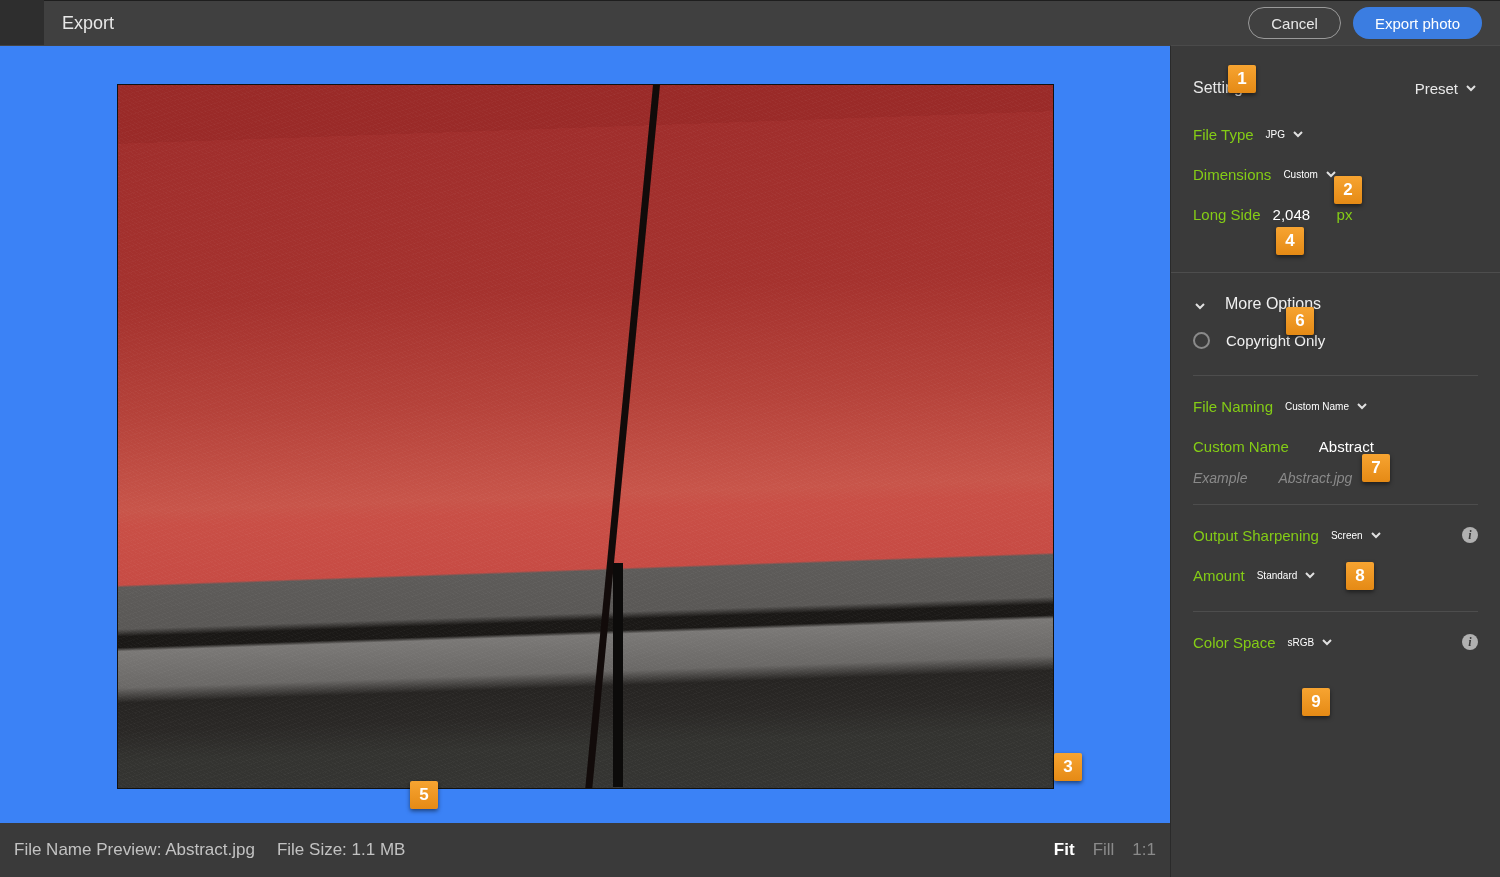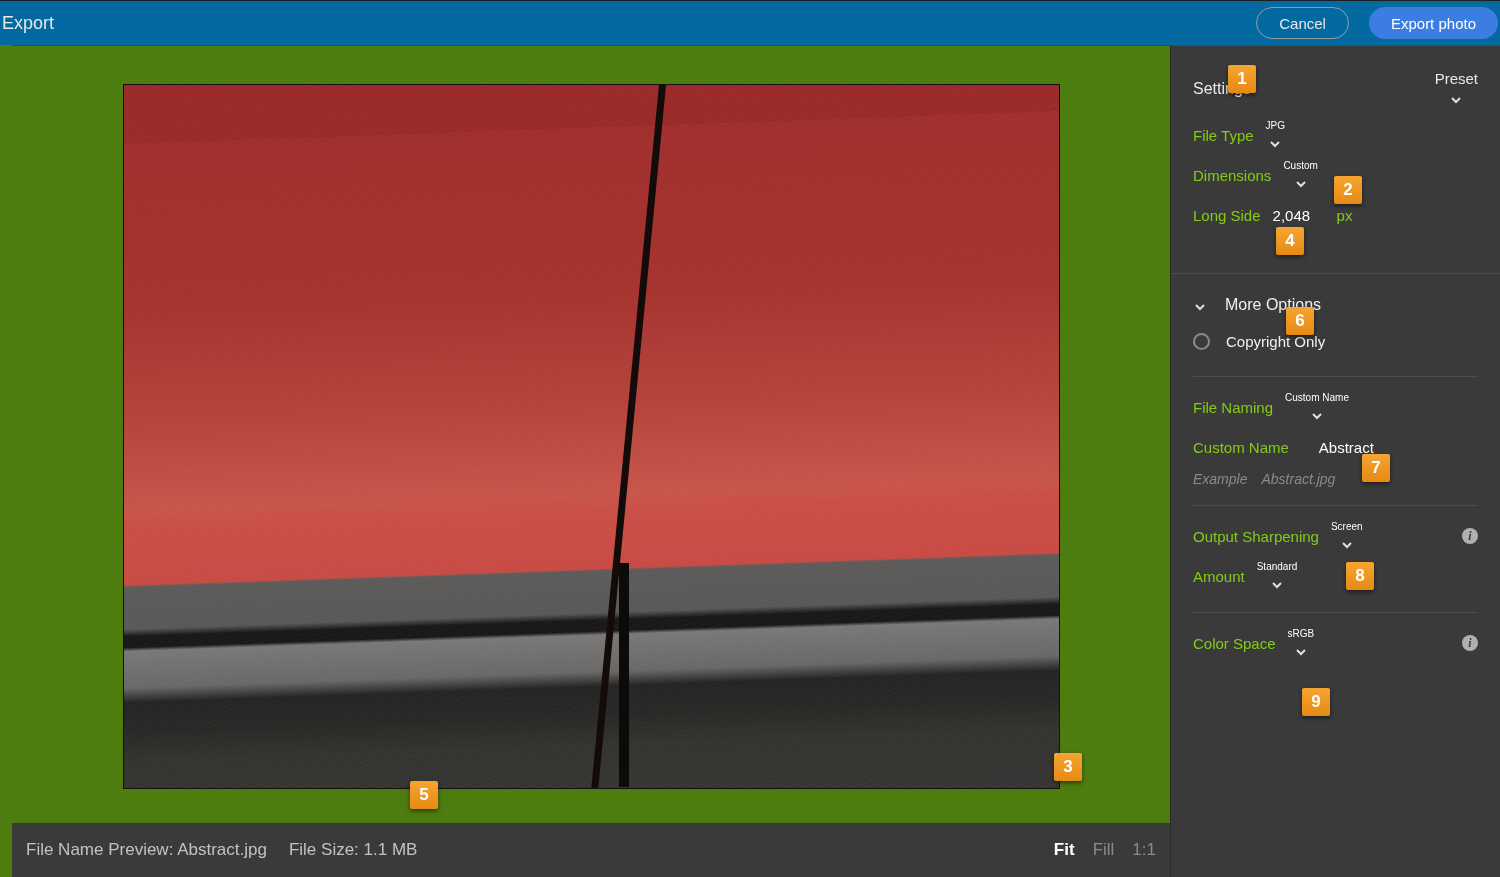--- a/index.html
+++ b/index.html
@@ -9,42 +9,42 @@
     font-family: -apple-system, BlinkMacSystemFont, "Segoe UI", sans-serif;
     color: #e8e8e8;
     font-size: 15px;
     font-weight: 300;
     position: relative;
   }
 
   
   .top-bar {
     display: flex; align-items: center; justify-content: space-between;
-    height: 45px; padding: 0 2px;
-    background: #0369a1;
+    height: 45px; padding: 0 18px;
+    background: #404040;
     border-top: 1px solid #1e1e1e;
+    margin-left: 44px;
   }
   .top-bar .title { font-size: 18px; color: #e8e8e8; }
-  .top-bar .buttons { display: flex; gap: 20px; }
+  .top-bar .buttons { display: flex; gap: 12px; }
   .btn {
     border-radius: 16px; height: 32px; padding: 0 22px;
     font-size: 15px; display: flex; align-items: center; justify-content: center;
     cursor: pointer;
   }
   .btn-outline { border: 1px solid #9a9a9a; background: transparent; color: #e8e8e8; }
   .btn-primary { border: none; background: #3b7de1; color: #fff; }
 
   
   .content {
     display: flex; height: calc(100% - 45px);
   }
   .preview-pane {
     flex: 1 1 auto; display: flex; flex-direction: column;
-    background: #4d7c0f;
-    padding-left: 12px;
+    background: #3b82f6;
   }
   .preview-area {
     flex: 1 1 auto; display: flex; align-items: center; justify-content: center;
     padding: 13px 0 10px;
     border-top: 1px solid #444;
   }
 
   
   .image-box {
     width: 935px; height: 703px;
@@ -121,21 +121,21 @@
     min-height: 36px;
   }
   .panel-row.heading { margin-bottom: 6px; }
   .panel-row.heading .h { font-size: 16px; color: #e8e8e8; }
   .lbl { color: #84cc16; font-size: 15px; }
   .val { color: #fff; font-size: 10px; }
   .spacer { flex: 1 1 auto; }
   .chev { width: 14px; height: 14px; display: inline-flex; align-items: center; justify-content: center; }
   .chev svg { width: 12px; height: 12px; }
   .chev svg path { stroke: #e0e0e0; stroke-width: 2; fill: none; }
-  .preset-link { display: flex; align-items: center; gap: 6px; color: #e8e8e8; cursor: pointer; flex-direction: column; }
+  .preset-link { display: flex; align-items: center; gap: 6px; color: #e8e8e8; cursor: pointer; }
 
   .sep { height: 1px; background: #4d4d4d; margin: 14px 0 8px; }
 
   .more-head { display: flex; align-items: flex-end; gap: 18px; cursor: pointer; margin: 10px 0 6px; }
   .more-head .h { font-size: 16px; font-weight: 400; color: #f0f0f0; }
 
   .radio-row {
     display: flex; align-items: center; gap: 16px;
     min-height: 34px; color: #f0f0f0;
     cursor: pointer;
@@ -144,21 +144,21 @@
     width: 17px; height: 17px; border-radius: 50%;
     border: 2px solid #8a8a8a; display: inline-block; position: relative;
     flex: 0 0 17px;
   }
   .radio.checked { border-color: #3b7de1; }
   .radio.checked::after {
     content: ""; position: absolute; inset: 3px; border-radius: 50%;
     background: #3b7de1;
   }
 
-  .example { font-style: italic; color: #8a8a8a; font-size: 14px; display: flex; gap: 14px; margin-top: 2px; }
+  .example { font-style: italic; color: #8a8a8a; font-size: 14px; display: flex; gap: 31px; margin-top: 2px; }
 
   .info-icon {
     width: 16px; height: 16px; border-radius: 50%;
     background: #b0b0b0; color: #3a3a3a;
     font-family: Georgia, serif; font-style: italic; font-size: 12px;
     display: inline-flex; align-items: center; justify-content: center;
     font-weight: bold;
   }
 
   

